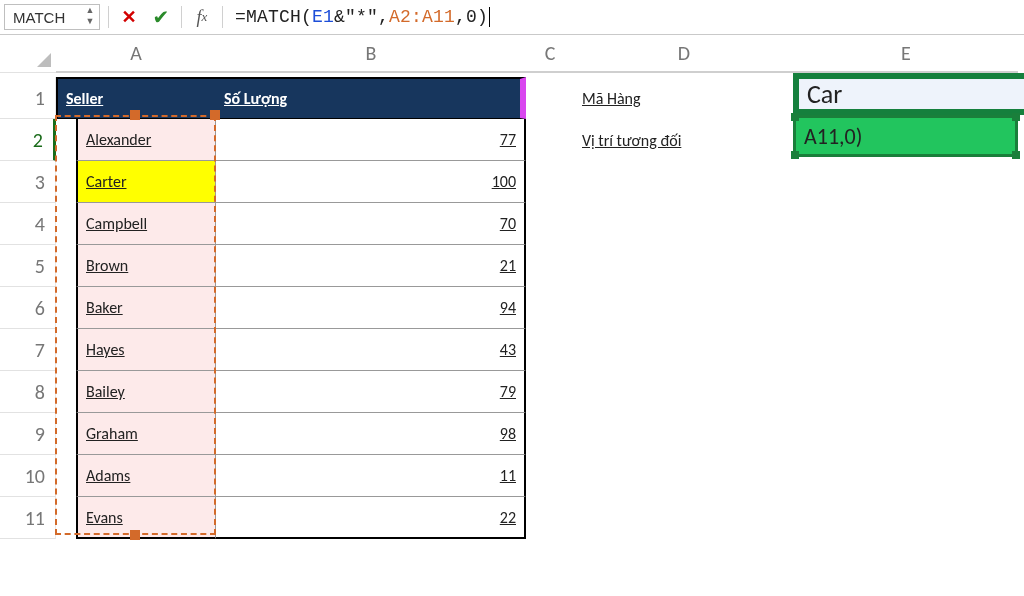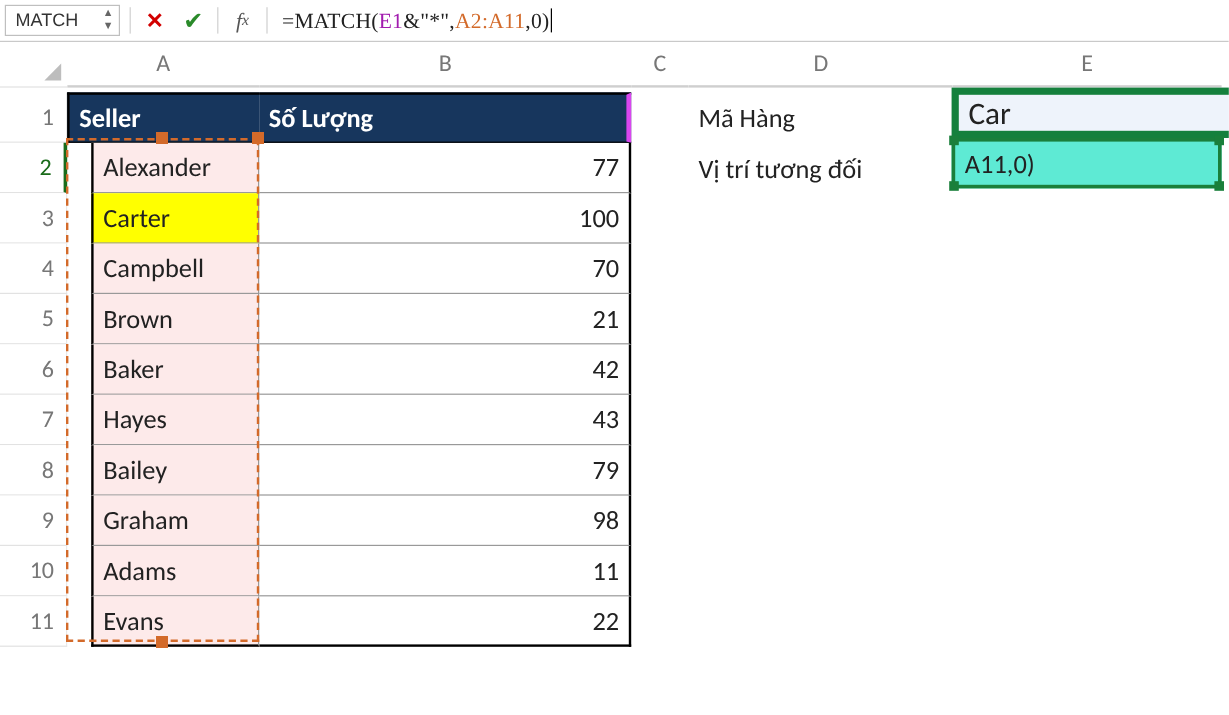--- a/index.html
+++ b/index.html
@@ -51,25 +51,25 @@
   }
   .fb-btn {
     width:24px; height:24px; display:flex; align-items:center; justify-content:center;
   }
   .fb-x { color:#d20000; font-size:18px; font-weight:bold;}
   .fb-check { color:#2a8a2a; font-size:20px;}
   .fb-fx { font-style: italic; font-family: "Times New Roman", serif; color:#555; font-size:18px;}
   .formula-input {
     flex:1; height:26px; display:flex; align-items:center;
     padding-left:4px;
-    font-family: Liberation Serif, serif;
+    font-family: Liberation Mono, monospace;
     font-size:18px;
     letter-spacing: .2px;
   }
-  .tok-ref1 { color:#a21caf; }
+  .tok-ref1 { color:#1d4ed8; }
   .tok-ref2 { color:#d36a2a; }
   .caret {
     display:inline-block; width:1px; height:20px; background:#000; margin-left:1px;
     vertical-align:middle;
   }
 
   
   .sheet {
     display: grid;
     grid-template-columns: 56px 160px 310px 48px 220px 224px;
@@ -101,34 +101,35 @@
   }
   .rowhdr.active {
     color:#1a6b1a;
     border-right:3px solid #1a6b1a;
   }
 
   .cell {
     display:flex; align-items:center;
     padding:0 8px;
     border:0px solid transparent;
-    font-size:22px;
+    font-size:16px;
+    text-decoration:underline;
   }
   .cell.right { justify-content:flex-end; }
 
   
   .th {
     background:#17365d;
     color:#fff;
     font-weight:bold;
     border-top:2px solid #000;
     border-bottom:1px solid #000;
   }
   .th.first{ border-left:2px solid #000;}
-  .th.last{ border-right:4px solid #d946ef;}
+  .th.last{ border-right:6px solid #d946ef;}
 
   
   .tdA {
     background:#fdeaea;
     border-left:2px solid #000;
     border-right:1px solid #999;
     border-bottom:1px solid #999;
   }
   .tdB {
     border-right:2px solid #000;
@@ -170,21 +171,21 @@
   .E1box .cornerdot{
     position:absolute; right:-4px; bottom:-4px;
     width:8px;height:8px;background:#1a7f3b;
   }
   .E2box {
     position:absolute;
     left: calc(56px + 160px + 310px + 48px + 220px - 1px);
     top: calc(38px + 42px);
     width:225px; height:42px;
     border:3px solid #1a7f3b;
-    background:#5eead4;
+    background:#22c55e;
     display:flex; align-items:center; padding:0 8px;
     font-size:22px;
   }
   .E2box .cnr{
     position:absolute; width:8px;height:8px; background:#1a7f3b;
   }
   .E2box .cnr.tl{left:-5px;top:-5px;}
   .E2box .cnr.tr{right:-5px;top:-5px;}
   .E2box .cnr.bl{left:-5px;bottom:-5px;}
   .E2box .cnr.br{right:-5px;bottom:-5px;}
@@ -260,21 +261,21 @@
 
   <div class="rowhdr">5</div>
   <div class="cell tdA">Brown</div>
   <div class="cell tdB right">21</div>
   <div class="cell plain"></div>
   <div class="cell plain"></div>
   <div class="cell plain"></div>
 
   <div class="rowhdr">6</div>
   <div class="cell tdA">Baker</div>
-  <div class="cell tdB right">42</div>
+  <div class="cell tdB right">94</div>
   <div class="cell plain"></div>
   <div class="cell plain"></div>
   <div class="cell plain"></div>
 
   <div class="rowhdr">7</div>
   <div class="cell tdA">Hayes</div>
   <div class="cell tdB right">43</div>
   <div class="cell plain"></div>
   <div class="cell plain"></div>
   <div class="cell plain"></div>

